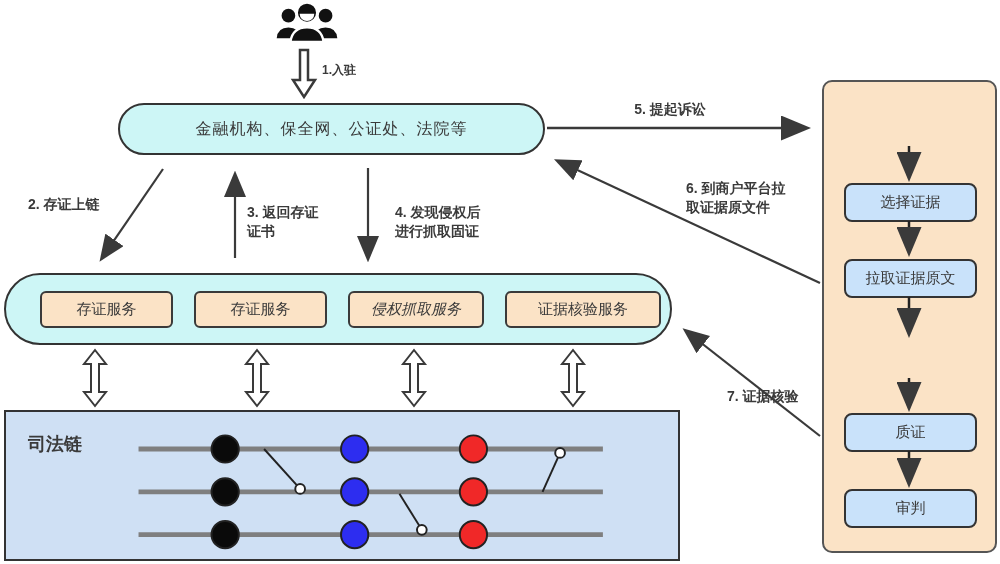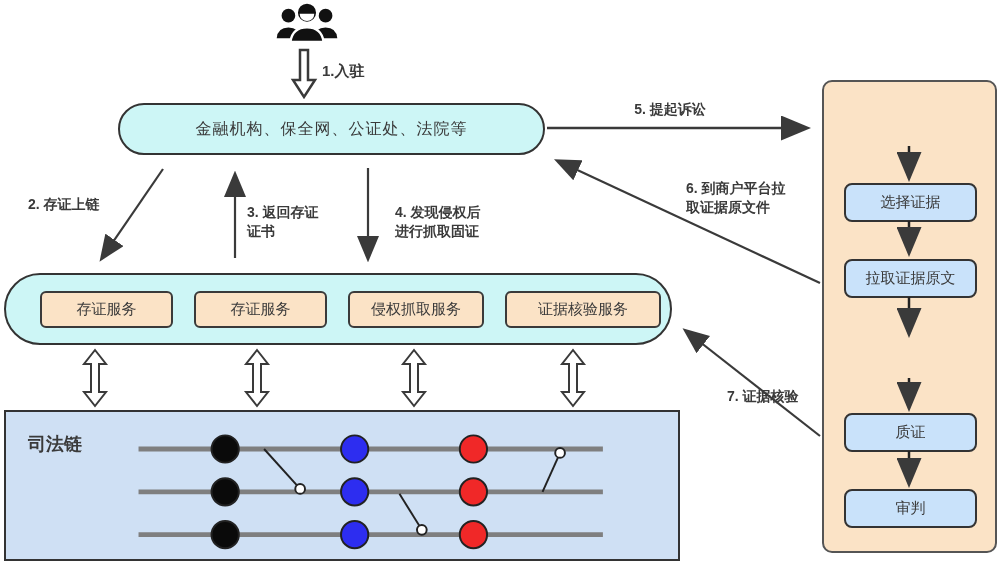--- a/index.html
+++ b/index.html
@@ -46,21 +46,21 @@
   <svg class="abs users-icon" width="66" height="43" viewBox="0 0 66 44">
     <circle cx="14" cy="15" r="7" fill="#111"></circle>
     <path d="M2,38 Q3,27 14,27 Q25,27 26,38 Z" fill="#111"></path>
     <circle cx="52" cy="15" r="7" fill="#111"></circle>
     <path d="M40,38 Q41,27 52,27 Q63,27 64,38 Z" fill="#111"></path>
     <circle cx="33" cy="12" r="10.5" fill="#111" stroke="#fff" stroke-width="2.5"></circle>
     <path d="M25.5,13 A7.5,7.5 0 0 0 40.5,13 Z" fill="#fff"></path>
     <path d="M16,42 Q18,27 33,27 Q48,27 50,42 Z" fill="#111" stroke="#fff" stroke-width="2.5"></path>
   </svg>
 
-  <span class="label" style="left:322px;top:61px;font-size:15px;">1.入驻</span>
+  <span class="label" style="left:322px;top:61px;font-size:12px;">1.入驻</span>
   <span class="label" style="left:28px;top:195px;">2. 存证上链</span>
   <span class="label" style="left:247px;top:203px;">3. 返回存证
 证书</span>
   <span class="label" style="left:395px;top:203px;">4. 发现侵权后
 进行抓取固证</span>
   <span class="label" style="left:585px;top:100px;width:170px;text-align:center;">5. 提起诉讼</span>
   <span class="label" style="left:686px;top:179px;">6. 到商户平台拉
 取证据原文件</span>
   <span class="label" style="left:727px;top:359px;margin-top:28px;">7. 证据核验</span>
 
@@ -68,21 +68,21 @@
     <span>金融机构、保全网、公证处、法院等</span>
   </div>
 
   <div class="abs services">
     <div class="service-box" style="left:34px;width:133px;">
       <span>存证服务</span>
     </div>
     <div class="service-box" style="left:188px;width:133px;">
       <span>存证服务</span>
     </div>
-    <div class="service-box" style="left:342px;width:136px;">
+    <div class="service-box" style="left:342px;width:136px;font-style:italic;">
       <span>侵权抓取服务</span>
     </div>
     <div class="service-box" style="left:499px;width:156px;">
       <span>证据核验服务</span>
     </div>
   </div>
 
   <div class="abs chain">
     <span class="chain-title">司法链</span>
     <svg id="chain-svg" class="chain-svg" viewBox="0 0 676 151">

